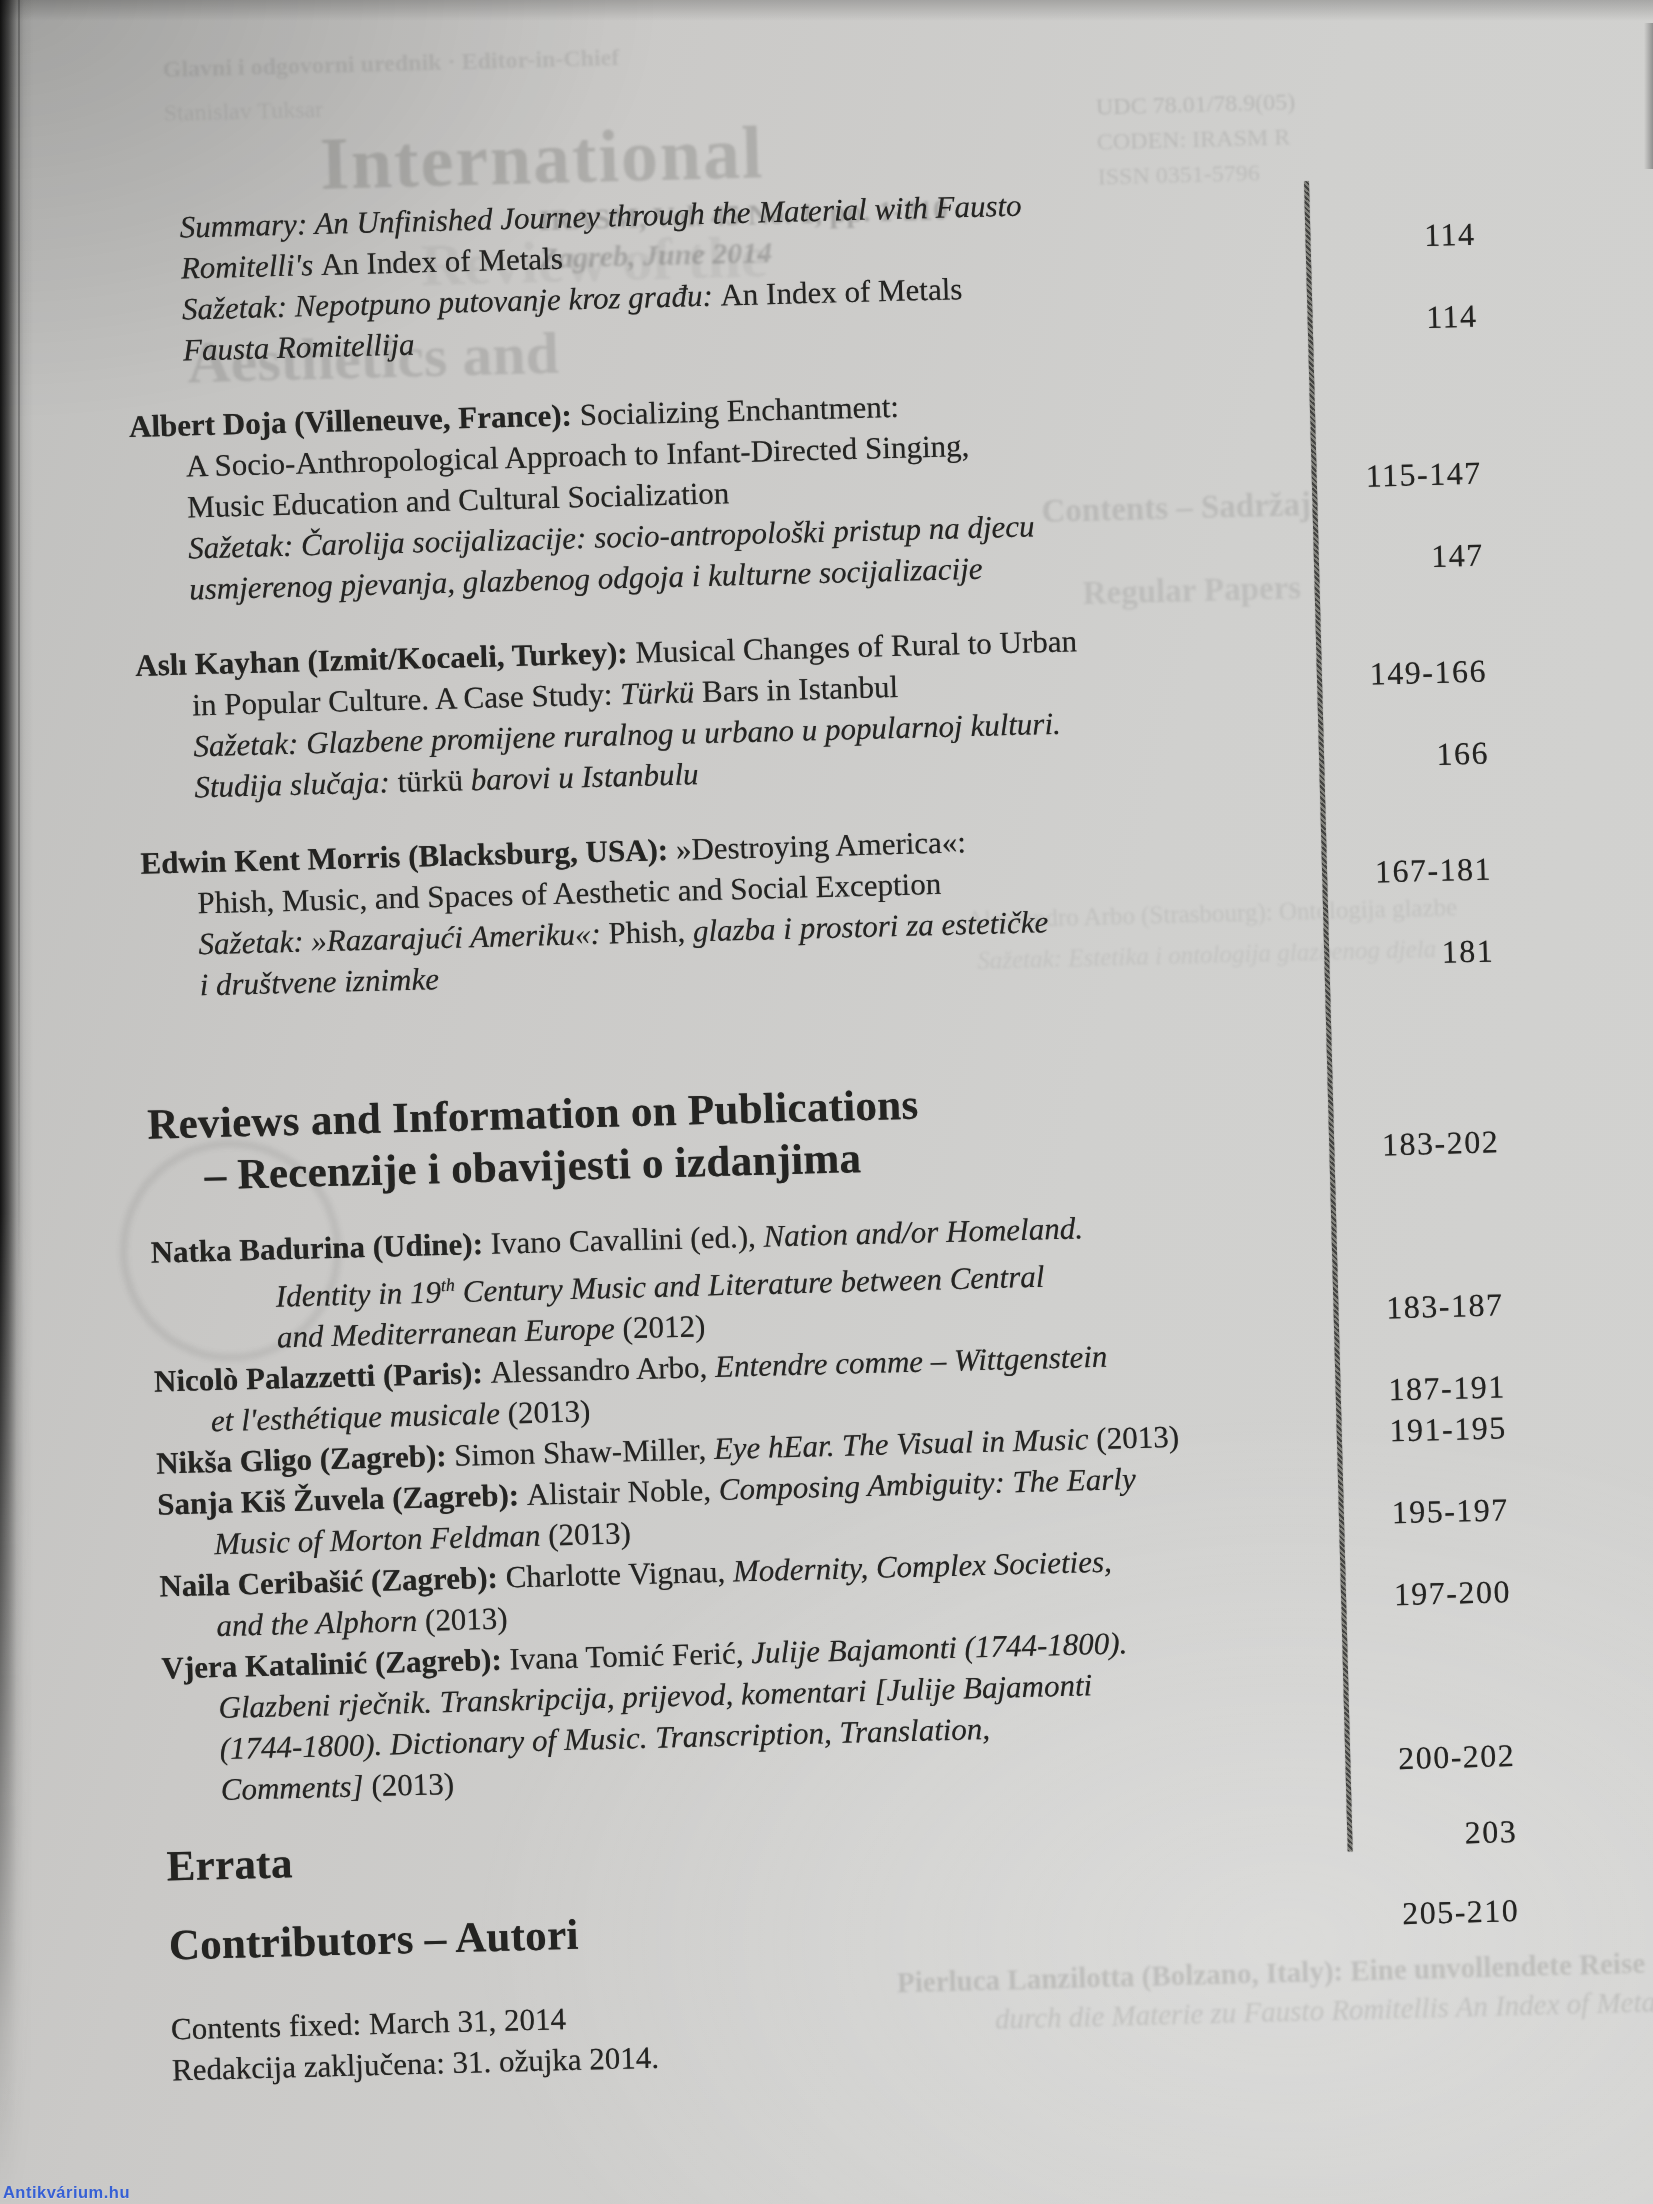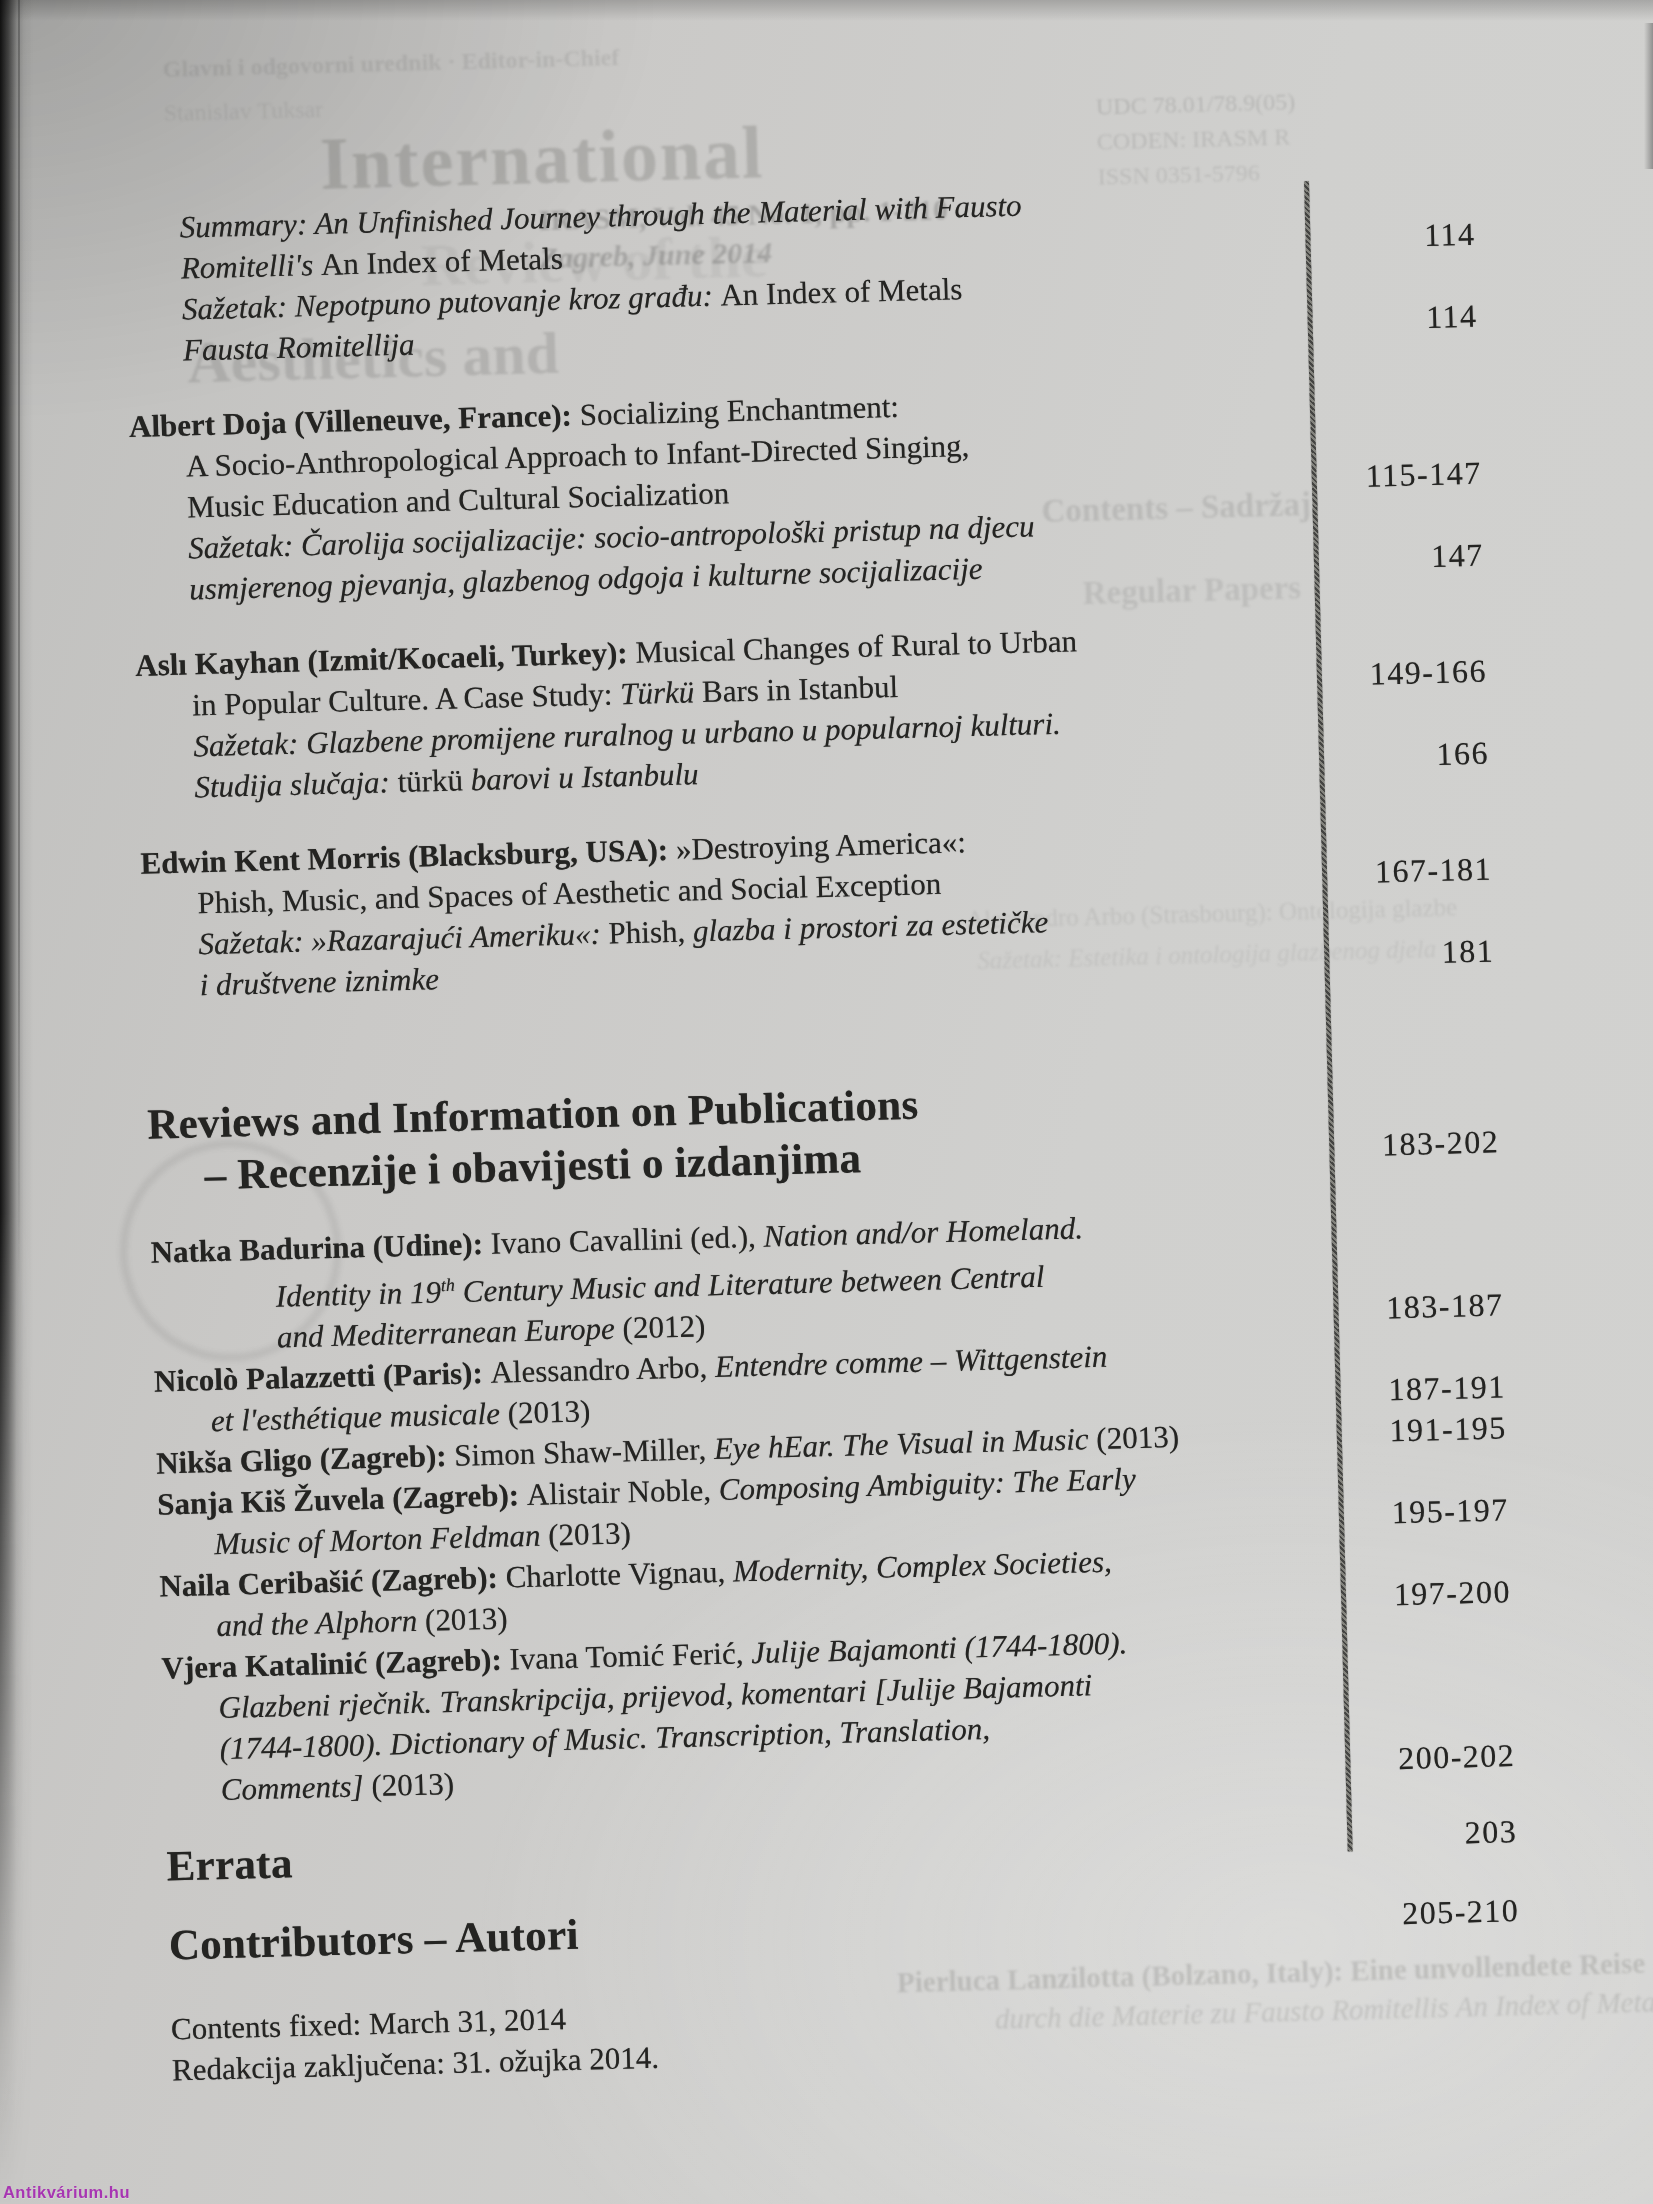--- a/index.html
+++ b/index.html
@@ -64,21 +64,21 @@
     -webkit-mask-image:linear-gradient(to bottom,#000 55%,rgba(0,0,0,.45) 78%,rgba(0,0,0,.12) 92%,transparent 100%);
     mask-image:linear-gradient(to bottom,#000 55%,rgba(0,0,0,.45) 78%,rgba(0,0,0,.12) 92%,transparent 100%);}
   .edge-line{position:absolute;left:18.4px;top:0;height:58%;width:1.9px;z-index:6;background:rgba(20,20,20,.28);
     -webkit-mask-image:linear-gradient(to bottom,#000 70%,transparent);mask-image:linear-gradient(to bottom,#000 70%,transparent);}
   .top-shadow{position:absolute;left:0;right:0;top:0;height:21.3px;z-index:5;
     background:linear-gradient(to bottom,rgba(0,0,0,.20),rgba(0,0,0,0));}
   .corner-right{position:absolute;right:0;top:23px;width:9.7px;height:146px;z-index:5;
     background:linear-gradient(to left,rgba(0,0,0,.35),rgba(0,0,0,0));}
   .watermark{position:absolute;left:2.9px;bottom:2.9px;z-index:7;
     font-family:"Liberation Sans","DejaVu Sans",sans-serif;font-size:16.5px;font-weight:bold;
-    color:#a21caf;opacity:.85;letter-spacing:0.5px;text-shadow:0.5px 0.5px 0 rgba(255,255,255,.25);}
+    color:#1d4ed8;opacity:.85;letter-spacing:0.5px;text-shadow:0.5px 0.5px 0 rgba(255,255,255,.25);}
 </style>
 </head>
 <body>
 
 <div class="tilt">
   <div class="ghost-layer" id="ghost-layer">
     <div class="ghost-ring"></div>
   <div class="ghost g0">Glavni i odgovorni urednik · Editor-in-Chief</div>
       <div class="ghost g1">Stanislav Tuksar</div>
       <div class="ghost g2">International</div>

